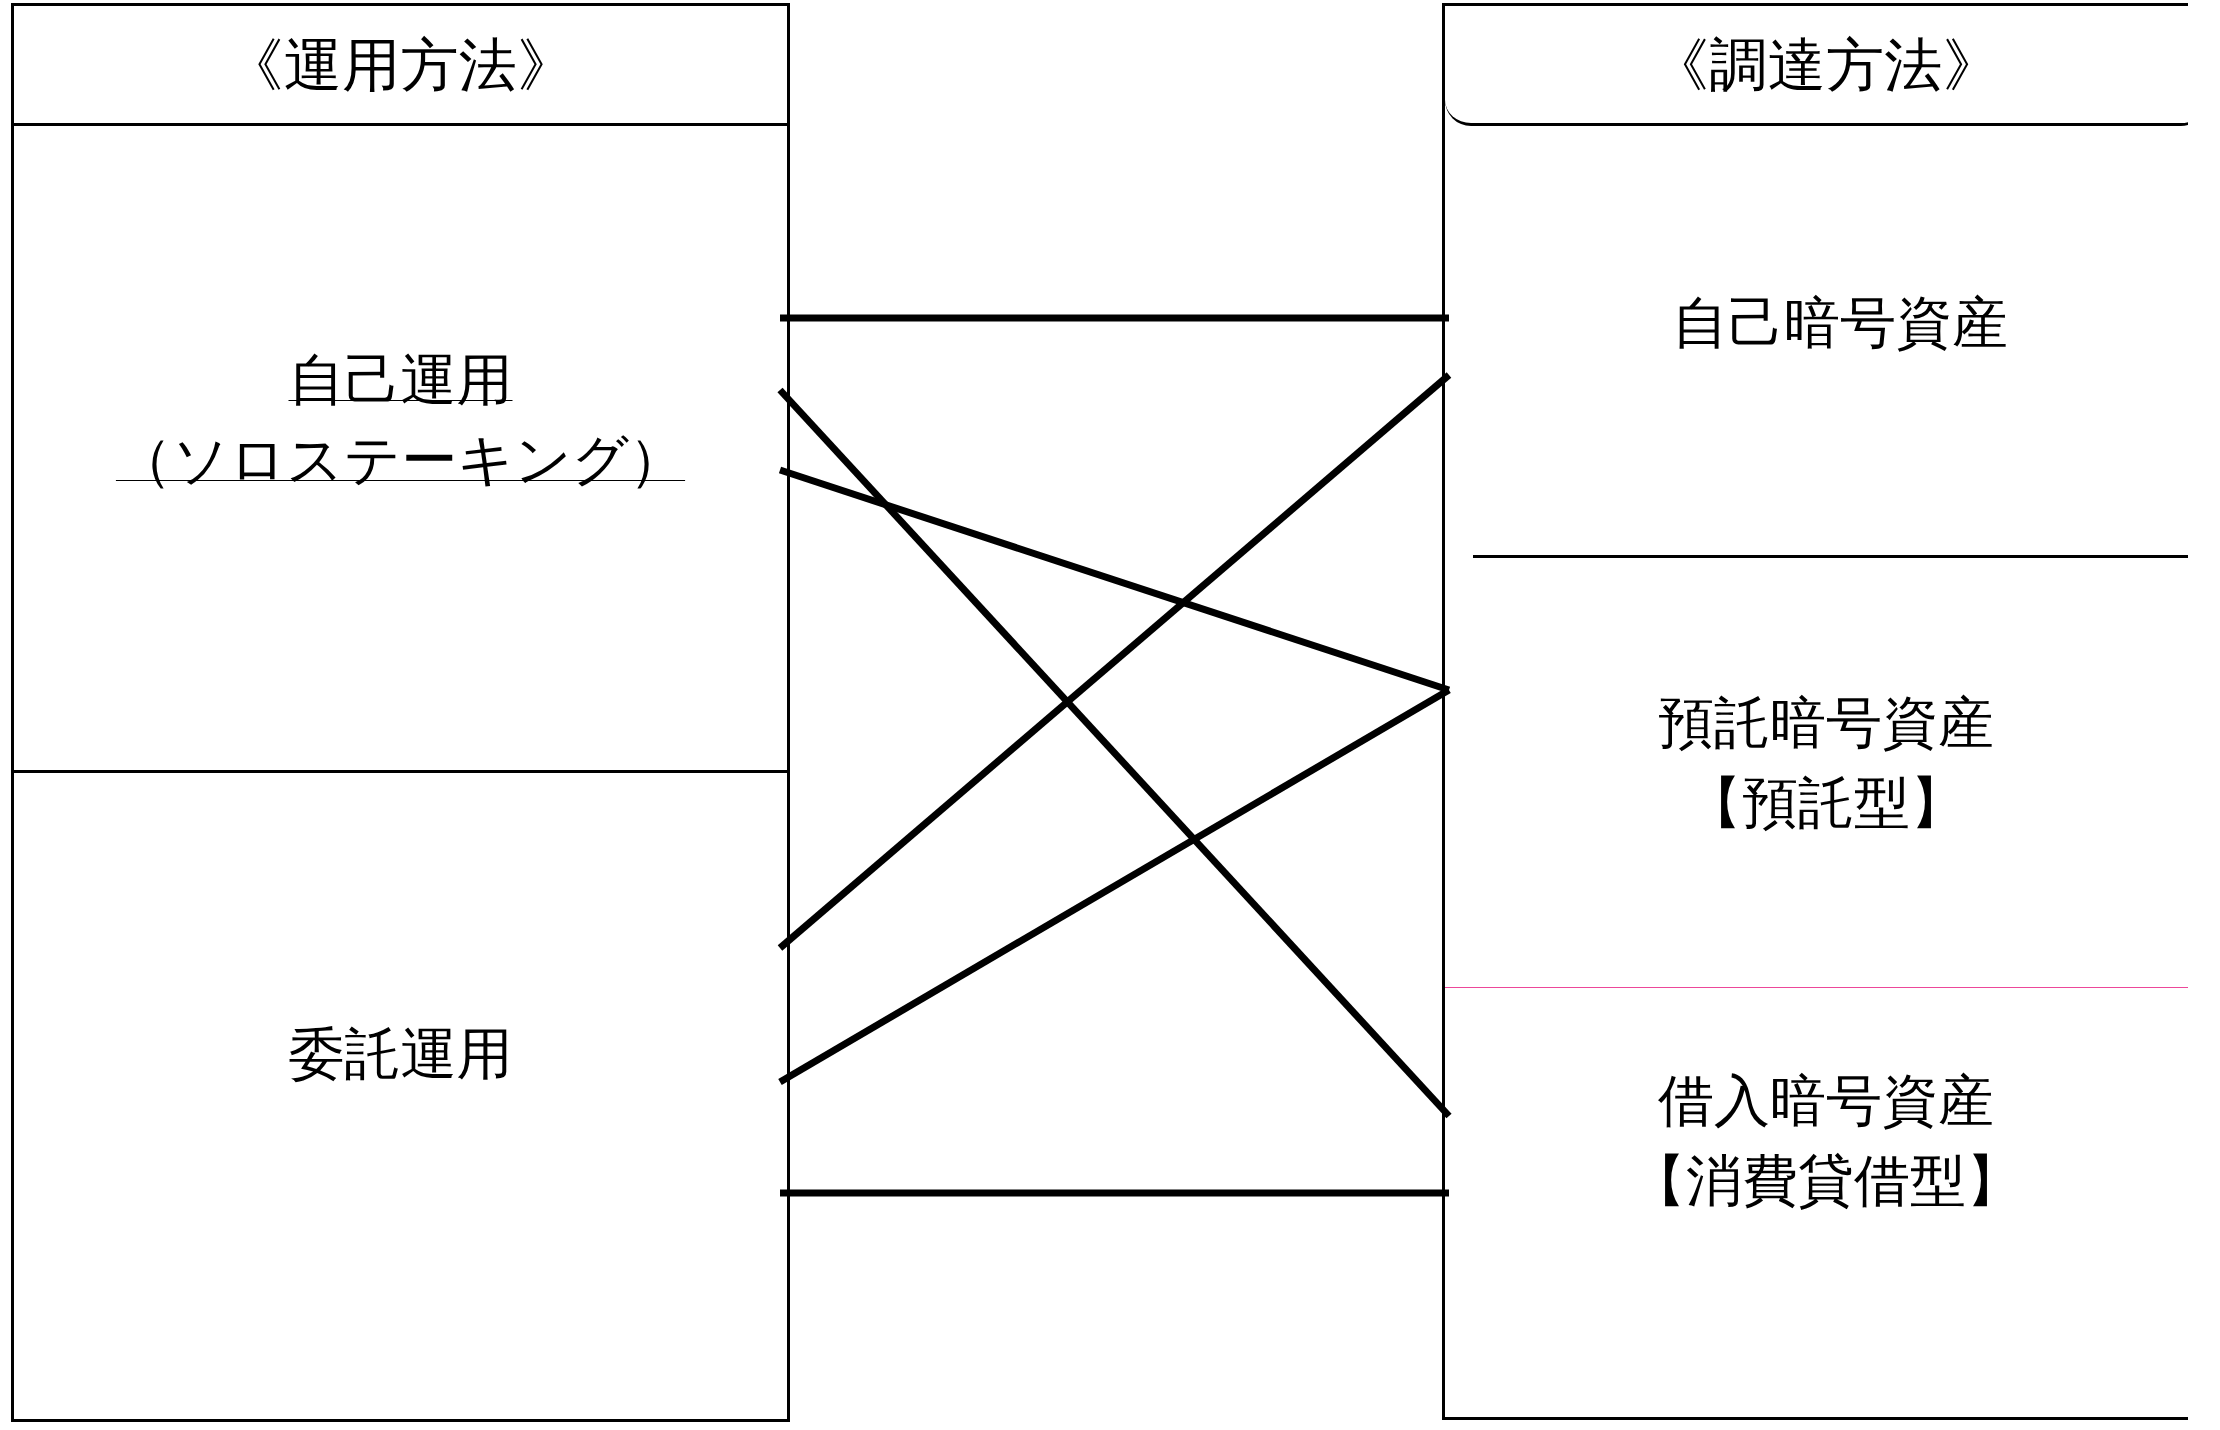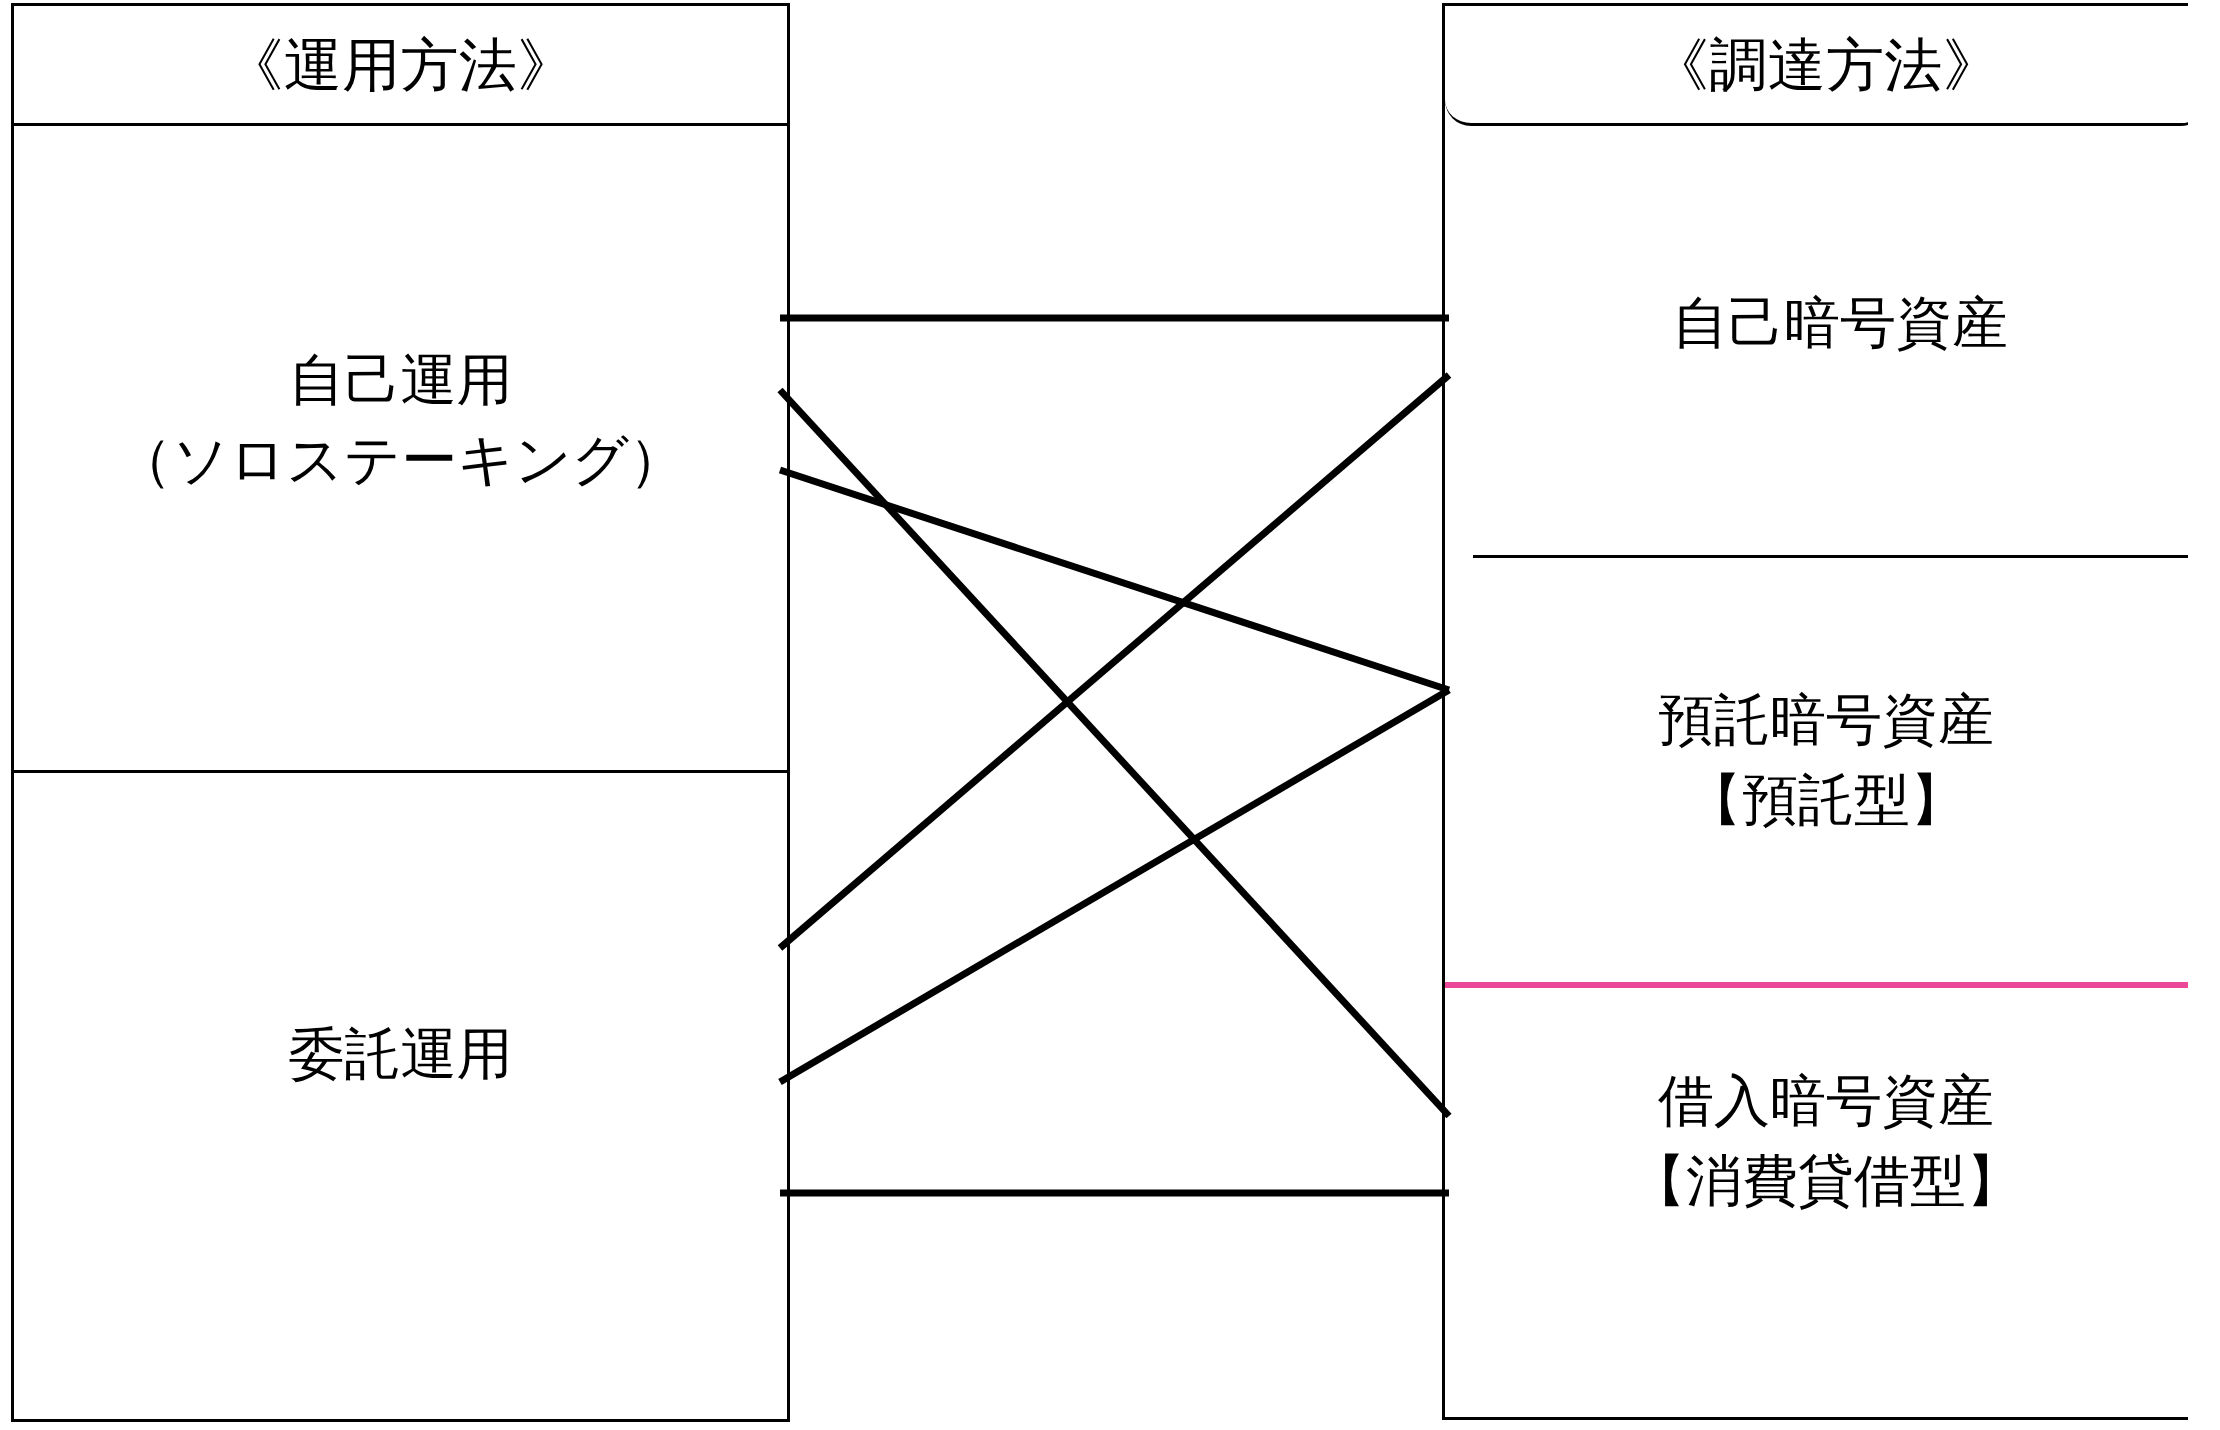--- a/index.html
+++ b/index.html
@@ -64,25 +64,25 @@
     line-height: 1.42;
     white-space: nowrap;
   }
 
   
   #left-cell-self      { height: 647px; border-bottom: 3px solid #000000; }
   #left-cell-delegated { flex: 1 1 auto; }
 
   
   #right-cell-own       { height: 432px; border-bottom: 3px solid #000000; margin-left: 28px; }
-  #right-cell-deposited { height: 430px; border-bottom: 6px solid #ec4899; }
+  #right-cell-deposited { height: 430px; border-bottom: 1px solid #ec4899; }
   #right-cell-borrowed  { flex: 1 1 auto; }
 
   
-  #left-cell-self      .cell-inner { transform: translateY(-28px); }
+  #left-cell-self      .cell-inner { transform: translateY(-28px); text-decoration: underline; }
   #left-cell-delegated .cell-inner { transform: translateY(-42px); }
   #right-cell-own       .cell-inner { transform: translateY(-18px); }
   #right-cell-deposited .cell-inner { transform: translateY(-10px); }
   #right-cell-borrowed  .cell-inner { transform: translateY(-62px); }
 
   .cell-inner { display: block; }
 
   
   #connectors {
     position: absolute;

